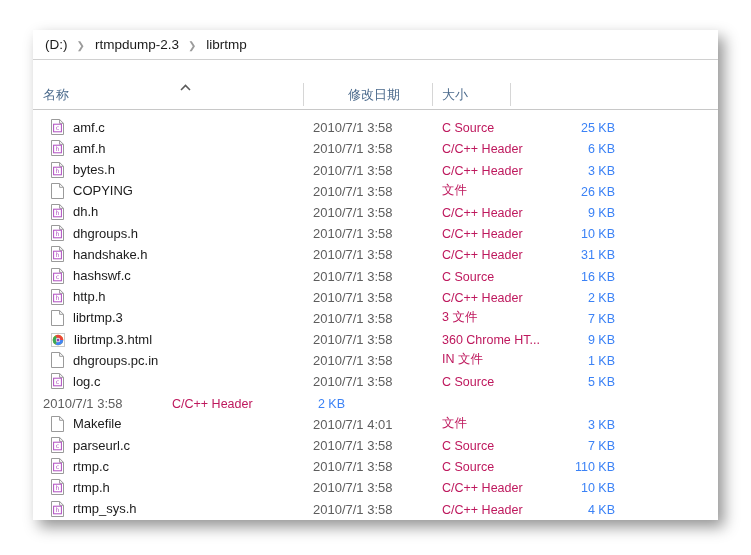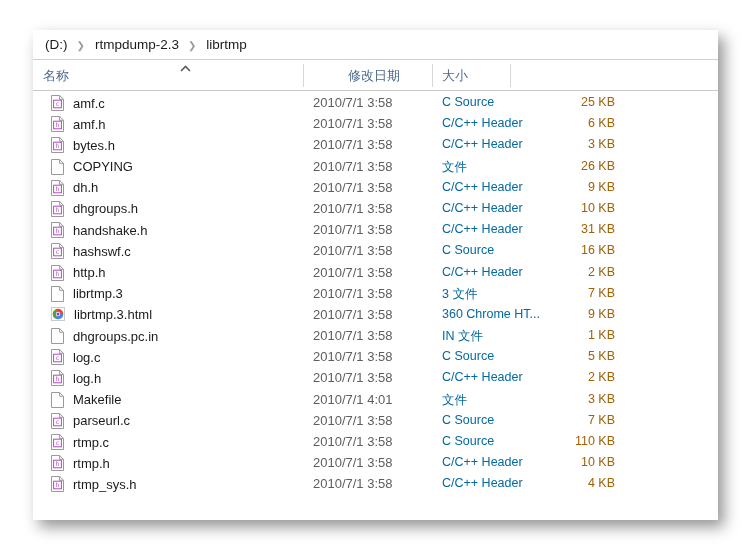--- a/index.html
+++ b/index.html
@@ -71,20 +71,21 @@
   }
 
   
   .col-header {
     position: relative;
     height: 31px;
     background: #ffffff;
     display: flex;
     align-items: center;
     box-sizing: border-box;
+    margin-top: 19px;
   }
   .col-header-rule {
     position: absolute;
     left: 0;
     right: 0;
     bottom: 0;
     height: 1px;
     background: #c8c8c8;
   }
   .col-head {
@@ -123,21 +124,21 @@
   }
 
   
   .file-list {
     position: relative;
     background: #ffffff;
     padding-top: 4px;
   }
   .file-row {
     display: flex;
-    align-items: flex-start;
+    align-items: flex-end;
     height: 21.2px;
     font-size: 13px;
     color: #1b1b1b;
     white-space: nowrap;
   }
   .cell-name {
     width: 270px;
     display: flex;
     align-items: center;
     padding-left: 18px;
@@ -148,31 +149,31 @@
     width: 129px;
     padding-left: 10px;
     box-sizing: border-box;
     color: #5d5d5d;
     font-size: 13px;
   }
   .cell-type {
     width: 117px;
     padding-left: 10px;
     box-sizing: border-box;
-    color: #0369a1;
+    color: #be185d;
     font-size: 12.5px;
     overflow: hidden;
     text-overflow: ellipsis;
   }
   .cell-size {
     width: 78px;
     padding-right: 12px;
     box-sizing: border-box;
     text-align: right;
-    color: #a16207;
+    color: #3b82f6;
     font-size: 12.5px;
   }
   .name-label { padding-left: 9px; }
 
   
   .ficon {
     position: relative;
     width: 13px;
     height: 16px;
     flex: 0 0 13px;
@@ -422,31 +423,20 @@
                 <text x="6.5" y="11.3" font-family="DejaVu Sans, sans-serif" font-size="6.2" fill="#b04ec0" text-anchor="middle">c</text>
               </svg>
             </span>
             <span class="name-label">log.c</span>
           </div>
           <div class="cell-date">2010/7/1 3:58</div>
           <div class="cell-type">C Source</div>
           <div class="cell-size">5 KB</div>
         </div>
         <div class="file-row">
-          <div class="cell-name">
-            <span class="ficon">
-              <svg viewBox="0 0 13 16" width="13" height="16">
-                <path d="M0.5 0.5 H8.6 L12.5 4.3 V15.5 H0.5 Z" fill="#ffffff" stroke="#9a9a9a" stroke-width="1"></path>
-                <path d="M8.6 0.5 V4.3 H12.5" fill="none" stroke="#9a9a9a" stroke-width="1"></path>
-                <rect x="2.6" y="5.2" width="7.8" height="7.6" fill="none" stroke="#b04ec0" stroke-width="1"></rect>
-                <text x="6.5" y="11.3" font-family="DejaVu Sans, sans-serif" font-size="6.2" fill="#b04ec0" text-anchor="middle">h</text>
-              </svg>
-            </span>
-            <span class="name-label">log.h</span>
-          </div>
           <div class="cell-date">2010/7/1 3:58</div>
           <div class="cell-type">C/C++ Header</div>
           <div class="cell-size">2 KB</div>
         </div>
         <div class="file-row">
           <div class="cell-name">
             <span class="ficon">
               <svg viewBox="0 0 13 16" width="13" height="16">
                 <path d="M0.5 0.5 H8.6 L12.5 4.3 V15.5 H0.5 Z" fill="#ffffff" stroke="#9a9a9a" stroke-width="1"></path>
                 <path d="M8.6 0.5 V4.3 H12.5" fill="none" stroke="#9a9a9a" stroke-width="1"></path>

